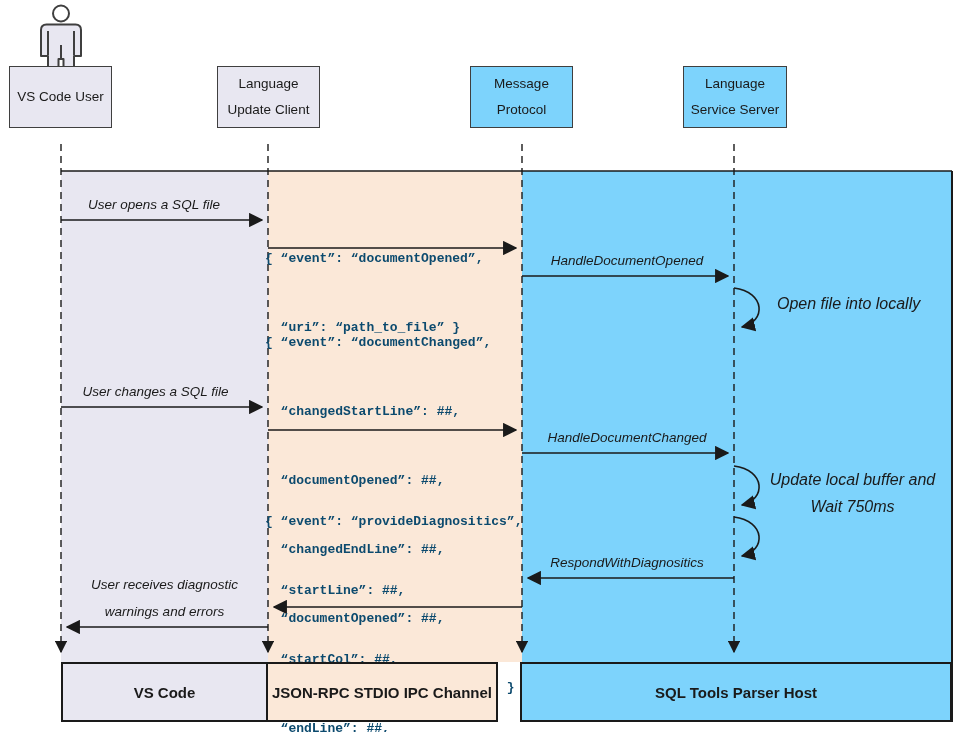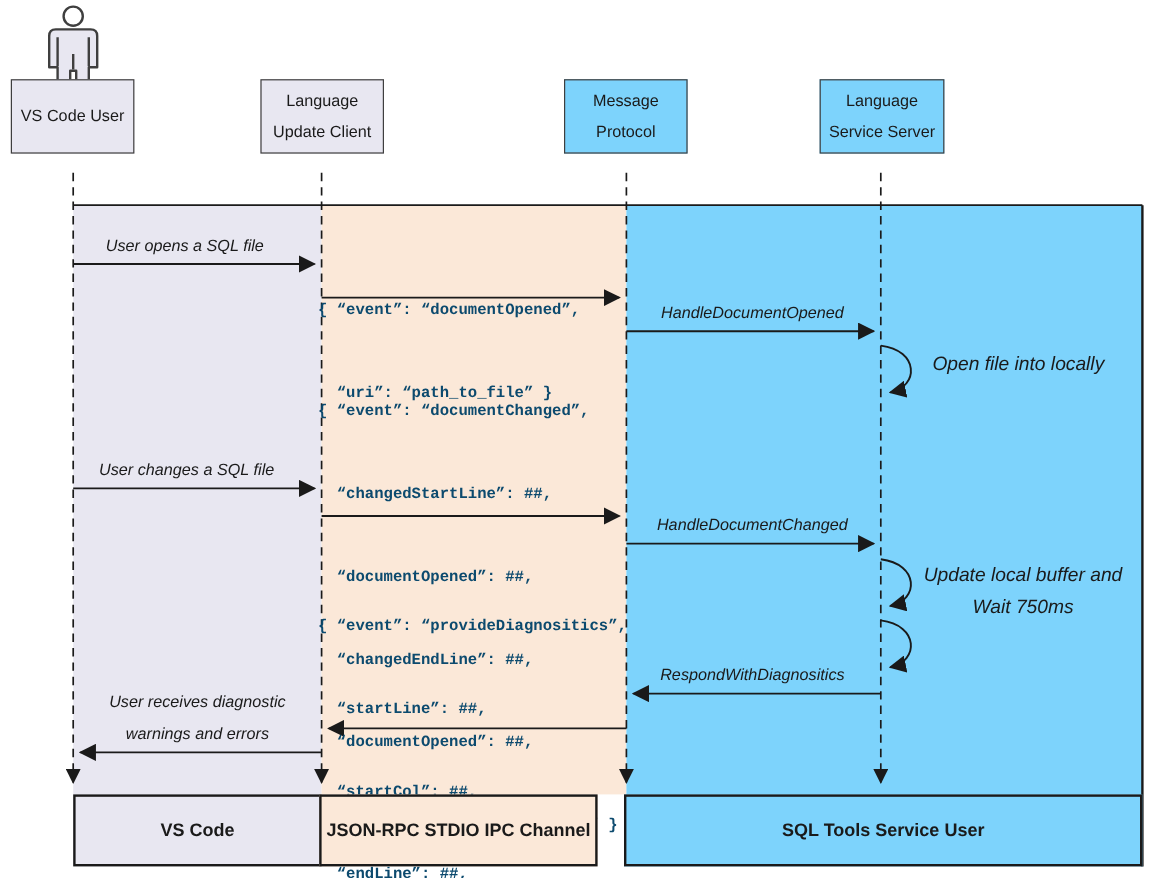--- a/index.html
+++ b/index.html
@@ -160,16 +160,16 @@
     <div>Wait 750ms</div>
   </div>
 
   <div class="footer-box fill-lavender" style="left:61px;width:207px;">
     <span>VS Code</span>
   </div>
   <div class="footer-box fill-peach" style="left:266px;width:232px;">
     <span>JSON-RPC STDIO IPC Channel</span>
   </div>
   <div class="footer-box fill-green" style="left:520px;width:432px;">
-    <span>SQL Tools Service User</span>
+    <span>SQL Tools Parser Host</span>
   </div>
 
 </div>
 
 </body></html>

